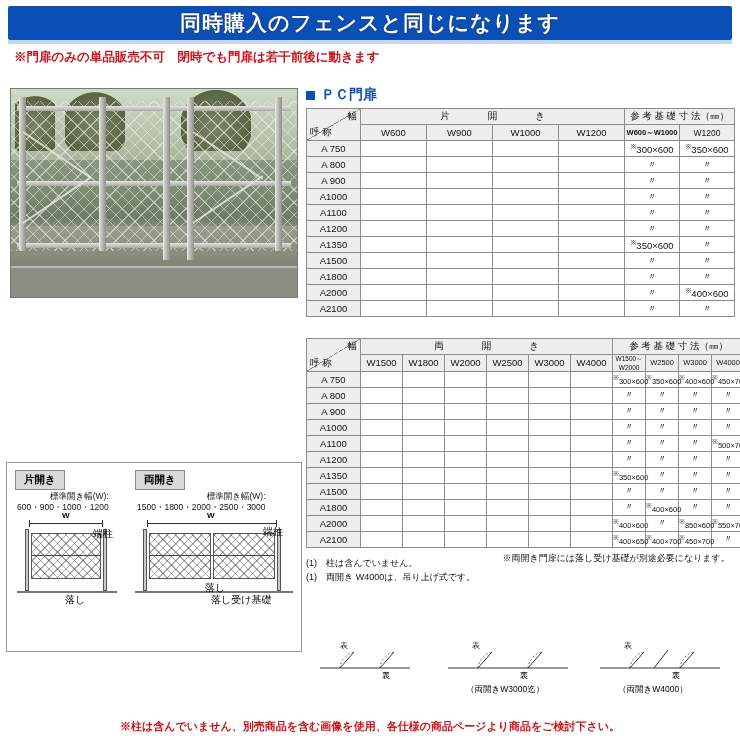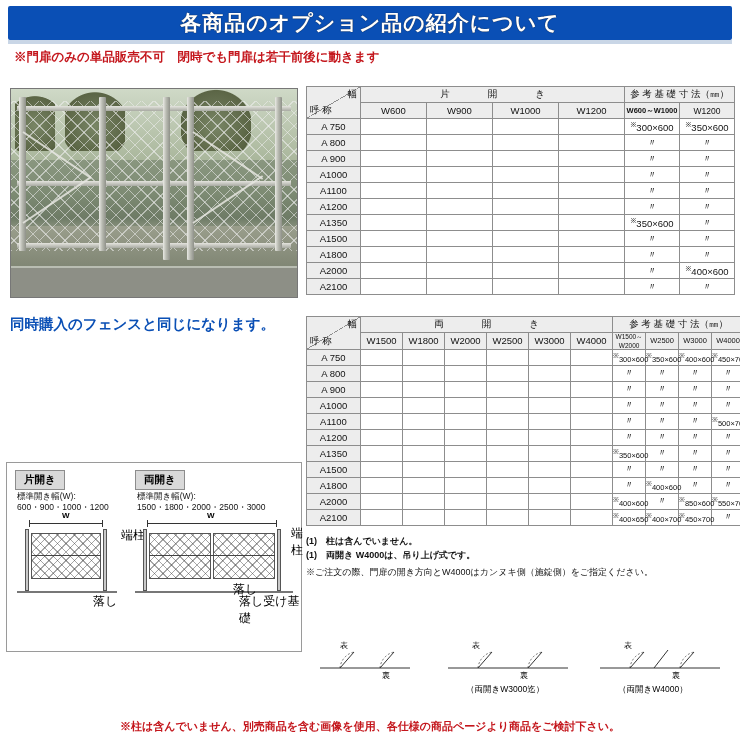--- a/index.html
+++ b/index.html
@@ -111,20 +111,21 @@
     border:1px solid #8c8c8c;
     font-size:10.5px;
     font-weight:bold;
     padding:2px 8px;
   }
   .dg-sub {
     position:absolute;
     font-size:8.5px;
     line-height:1.35;
     color:#111;
+    text-align:right;
   }
   .dg-panel{
     position:absolute;
     border:1px solid #555;
     background-image:
       repeating-linear-gradient(45deg, rgba(60,60,60,0.45) 0 1px, transparent 1px 6px),
       repeating-linear-gradient(-45deg, rgba(60,60,60,0.45) 0 1px, transparent 1px 6px);
   }
   .dg-post{
     position:absolute; width:4px; background:#c9c9c9; border:1px solid #555;
@@ -135,21 +136,21 @@
   .dg-dim::before, .dg-dim::after{
     content:""; position:absolute; top:-3px; width:1px; height:7px; background:#333;
   }
   .dg-dim::before{ left:0; } .dg-dim::after{ right:0; }
   .dg-w{
     position:absolute; font-size:8px; font-weight:bold;
   }
   .dg-note{
     position:absolute; left:4px; bottom:2px; font-size:9px;
   }
-  .dg-callout{ position:absolute; font-size:12px;margin-left:28px; }
+  .dg-callout{ position:absolute; font-size:10px; }
   .dg-line{ position:absolute; background:#444; height:1px; }
 
   
   .right-col { position:absolute; left:306px; top:86px; width:428px; }
   .sec-title {
     font-size:14px; font-weight:bold; color:#0a4fb5;
     display:flex; align-items:center; gap:6px;
     margin-bottom:4px;
   }
   .sec-title .sq {
@@ -202,21 +203,21 @@
     color:#c4161c;
     font-size:11px;
     font-weight:bold;
   }
   .flex2 { display:flex; gap:10px; }
 </style>
 </head>
 <body>
 
 <div class="header">
-  <div class="header-title">各商品のオプション品の紹介について</div>
+  <div class="header-title">同時購入のフェンスと同じになります</div>
 </div>
 
 <div class="notice-red">※門扉のみの単品販売不可　閉時でも門扉は若干前後に動きます</div>
 
 <div class="left-col">
 
   <div class="photo">
     <div class="sky"></div>
     <div class="tree" style="left:4px;"></div>
     <div class="tree" style="left:54px;width:60px;"></div>
@@ -232,21 +233,20 @@
     <div class="post" style="left:152px;height:78%;"></div>
     <div class="post" style="left:176px;height:78%;"></div>
     <div class="post" style="left:264px;"></div>
     <div class="diag" style="left:12px;top:20%;width:82px;transform:rotate(34deg);"></div>
     <div class="diag" style="left:12px;top:64%;width:82px;transform:rotate(-34deg);"></div>
     <div class="diag" style="left:182px;top:20%;width:84px;transform:rotate(34deg);"></div>
     <div class="diag" style="left:182px;top:64%;width:84px;transform:rotate(-34deg);"></div>
   </div>
 
   <div class="notice-blue">
-    <div>同時購入のフェンスと同じになります。</div>
   </div>
 </div>
 
 <div class="diagram-box">
   <div class="diagram-inner">
     <div class="dg-label" style="left:8px; top:7px;">片開き</div>
     <div class="dg-label" style="left:128px; top:7px;">両開き</div>
 
     <div class="dg-sub" style="left:10px; top:28px;">
       <span>標準開き幅(W):</span><br>
@@ -279,20 +279,24 @@
     <div class="dg-line" style="left:128px; top:128px; width:158px; height:2px; background:#777;"></div>
     <div class="dg-callout" style="left:256px; top:62px;">端柱</div>
     <div class="dg-callout" style="left:198px; top:118px;">落し</div>
     <div class="dg-callout" style="left:204px; top:130px;">落し受け基礎</div>
 
   </div>
 </div>
 
 <div class="right-col">
 
+  <div class="sec-title">
+    <span class="sq"></span>
+    <span>ＰＣ門扉</span>
+  </div>
 
   <table class="spec">
     <colgroup>
       <col style="width:54px">
         <col style="width:66px">
         <col style="width:66px">
         <col style="width:66px">
         <col style="width:66px">
         <col style="width:55px">
         <col style="width:55px">
@@ -599,28 +603,28 @@
           <td></td>
           <td style="font-size: 7.5px;"><span class="sup">※</span><span>400×650</span></td>
           <td style="font-size: 7.5px;"><span class="sup">※</span><span>400×700</span></td>
           <td style="font-size: 7.5px;"><span class="sup">※</span><span>450×700</span></td>
           <td style="font-size: 10px;"><span class="ditto">〃</span></td>
         </tr>
       </tbody>
   </table>
 
   <div class="flex2" style="margin-top:4px;">
-    <div style="width:190px;font-weight:bold;">
+    <div style="width:190px;">
       <div class="fn">(1)　柱は含んでいません。</div>
       <div class="fn" style="margin-top:1px;">(1)　両開き W4000は、吊り上げ式です。</div>
     </div>
     <div style="width:236px;">
+      <div class="fn-right">※両開き門扉には落し受け基礎が別途必要になります。</div>
     </div>
   </div>
-  <div class="fn-right" style="margin-top:3px;">※ご注文の際、門扉の開き方向とW4000はカンヌキ側（施錠側）をご指定ください。</div>
 </div>
 
 <div class="bottom-draw">
 
   <div>
     <svg width="120" height="40" style="position:absolute;left:4px;top:2px;">
       <line x1="10" y1="26" x2="100" y2="26" stroke="#333" stroke-width="1"></line>
       <line x1="30" y1="26" x2="44" y2="10" stroke="#333" stroke-width="1"></line>
       <path d="M30 26 A18 18 0 0 1 44 10" fill="none" stroke="#333" stroke-width="0.7" stroke-dasharray="2,2"></path>
       <line x1="70" y1="26" x2="84" y2="10" stroke="#333" stroke-width="1"></line>

